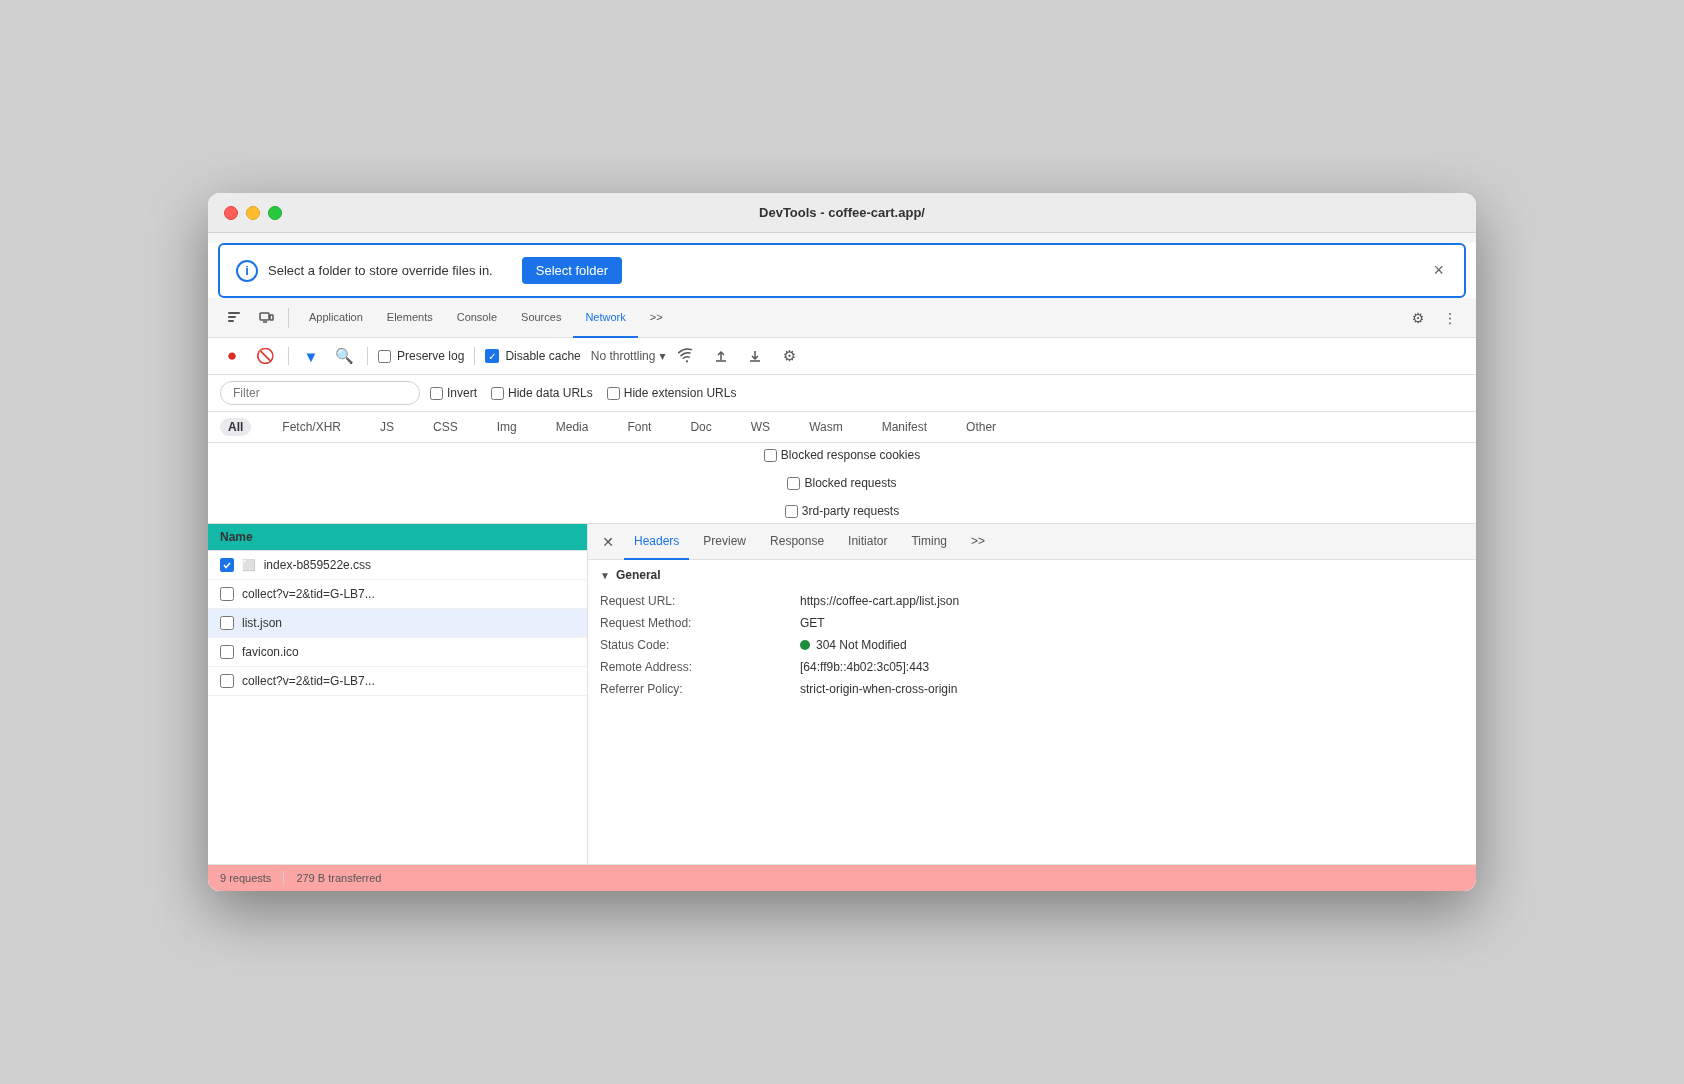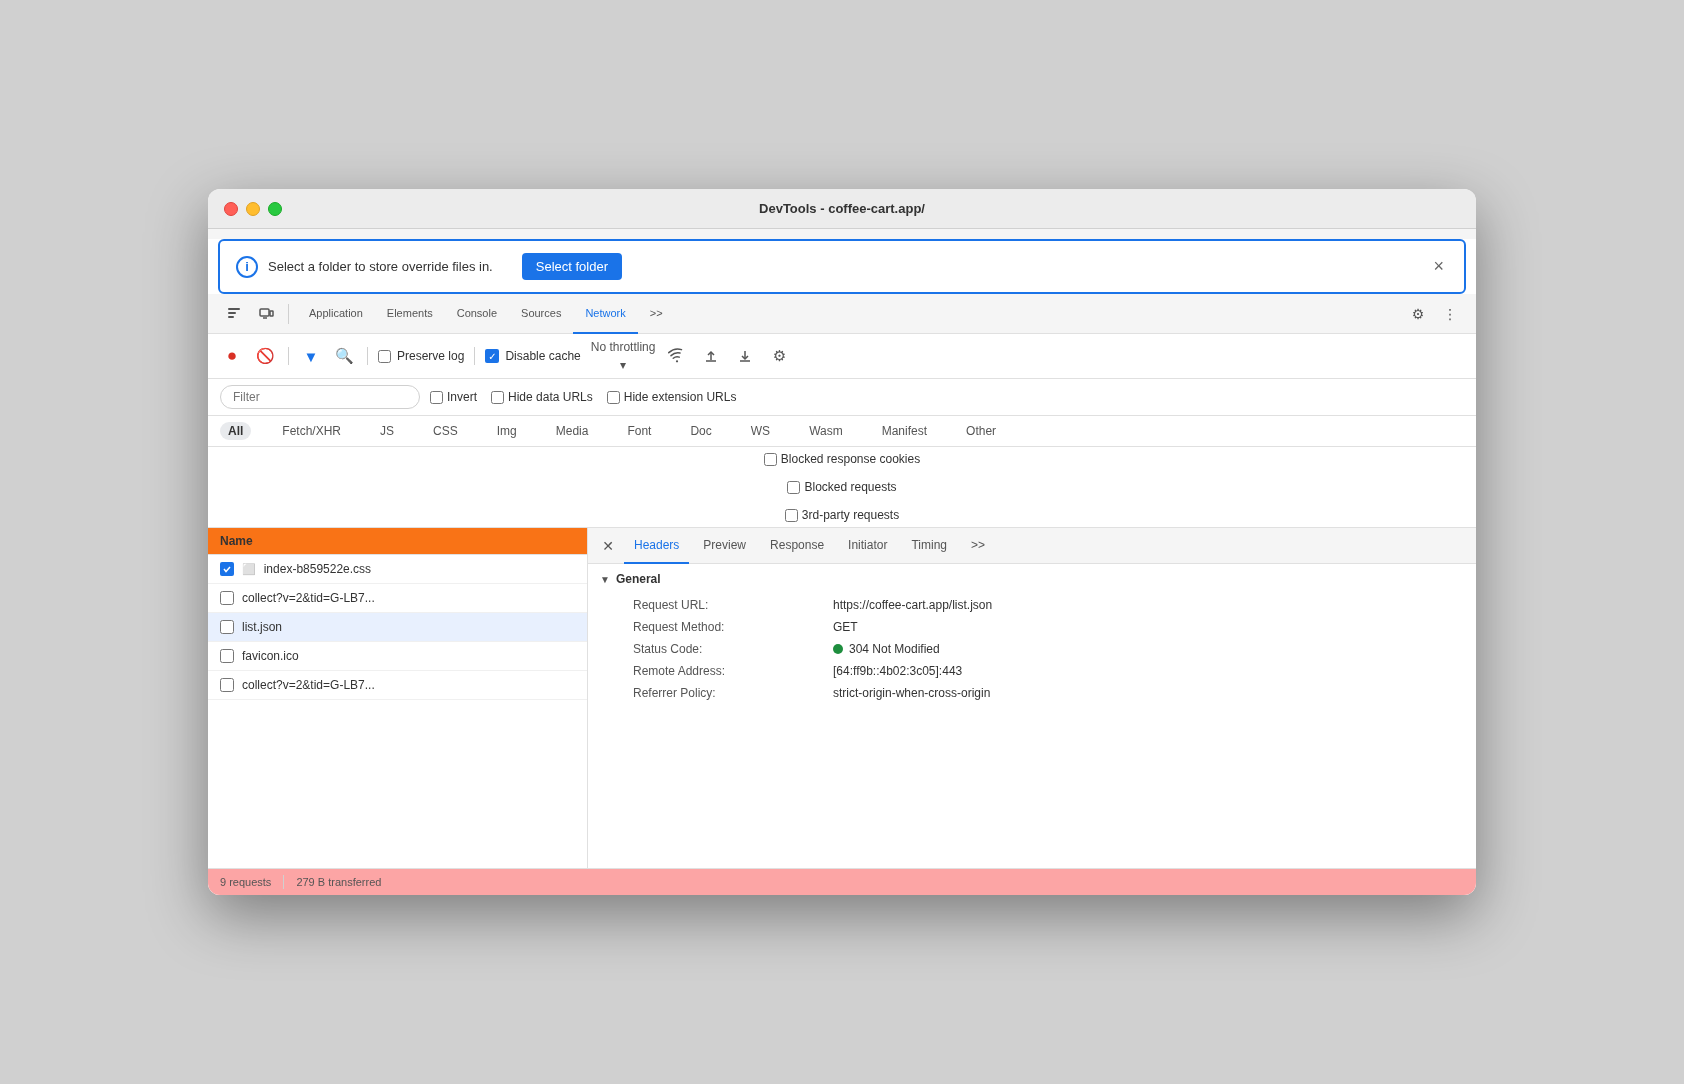--- a/index.html
+++ b/index.html
@@ -189,21 +189,20 @@
       font-size: 12px;
       color: #333;
     }
     .nb-checkbox-group input { cursor: pointer; }
     .nb-throttle {
       display: flex;
       align-items: center;
       gap: 4px;
       font-size: 12px;
       color: #555;
-      flex-direction: column;
     }
     
     .filter-bar {
       display: flex;
       align-items: center;
       padding: 6px 12px;
       gap: 10px;
       border-bottom: 1px solid #e0e0e0;
       background: #fff;
     }
@@ -283,21 +282,21 @@
       flex-shrink: 0;
     }
     .file-list-header {
       display: flex;
       align-items: center;
       padding: 6px 12px;
       font-size: 12px;
       font-weight: 600;
       color: #333;
       border-bottom: 1px solid #e0e0e0;
-      background: #f97316;
+      background: #14b8a6;
     }
     .file-item {
       display: flex;
       align-items: center;
       padding: 7px 12px;
       font-size: 12px;
       color: #333;
       cursor: pointer;
       gap: 8px;
       border-bottom: 1px solid #f0f0f0;
@@ -368,21 +367,20 @@
     }
     .section-arrow {
       font-size: 10px;
       color: #555;
     }
     .detail-row {
       display: flex;
       font-size: 12px;
       padding: 4px 0;
       align-items: flex-start;
-      margin-left: 33px;
     }
     .detail-label {
       width: 200px;
       color: #555;
       flex-shrink: 0;
       font-weight: 500;
     }
     .detail-value {
       color: #333;
       flex: 1;

